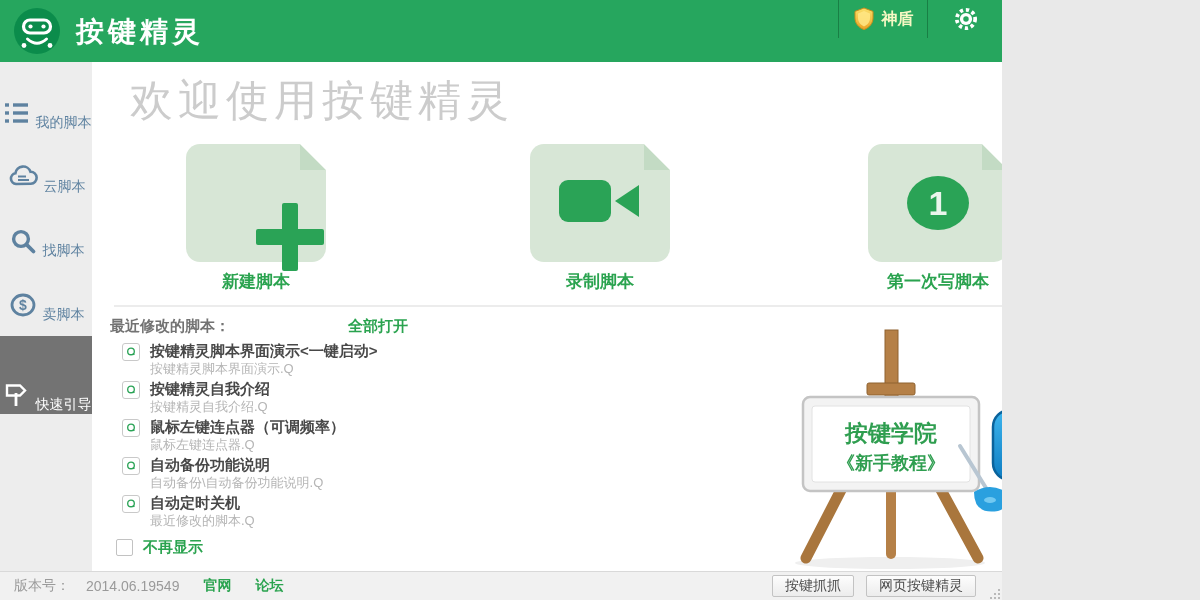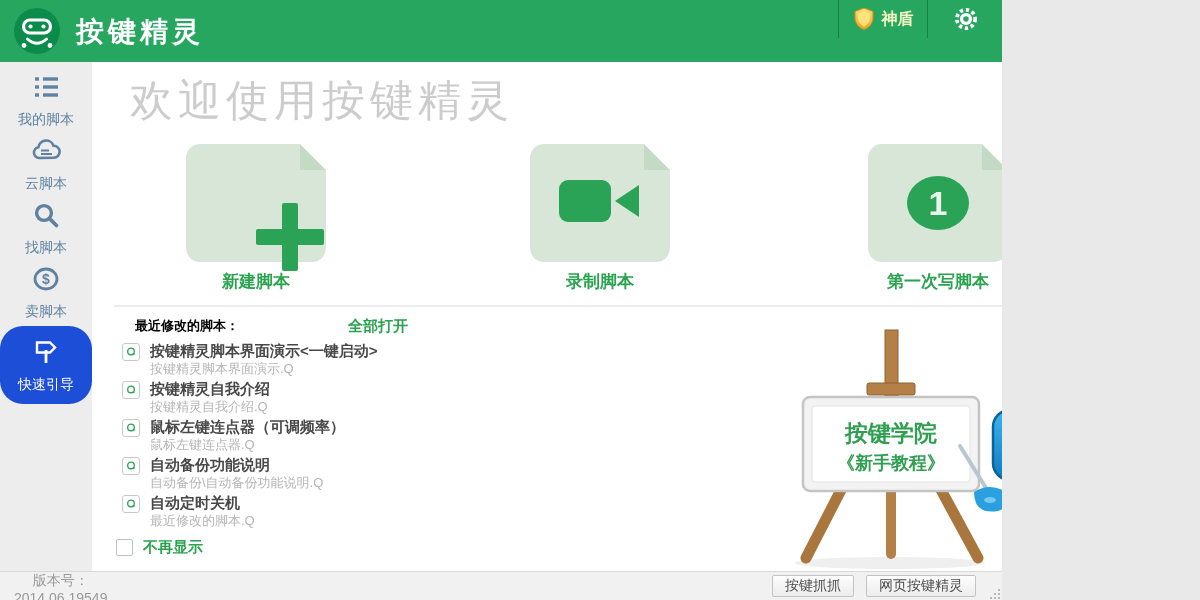--- a/index.html
+++ b/index.html
@@ -11,25 +11,25 @@
   .logo{position:absolute;left:13px;top:7px;width:48px;height:48px;}
   .app-title{position:absolute;left:76px;top:13px;color:#fff;font-size:28px;font-weight:bold;letter-spacing:4px;}
   .shield-badge{position:absolute;left:838px;top:0;width:88px;height:38px;display:flex;align-items:center;justify-content:center;gap:7px;
                 border-left:1px solid rgba(10,80,40,.45);border-right:1px solid rgba(10,80,40,.45);cursor:pointer;}
   .shield-badge span{color:#f6f8c4;font-size:16px;font-weight:bold;}
   .tb-btn{position:absolute;top:4px;width:36px;height:30px;display:flex;align-items:center;justify-content:center;cursor:pointer;}
   .tb-gear{left:948px;} .tb-box{left:1016px;} .tb-min{left:1064px;} .tb-max{left:1108px;} .tb-close{left:1148px;}
 
   
   .sidebar{position:absolute;left:0;top:62px;width:92px;bottom:28px;background:#ededed;}
-  .side-item{height:64px;display:flex;flex-direction:column;align-items:center;justify-content:center;gap:5px;
+  .side-item{height:64px;display:flex;flex-direction:row;align-items:flex-end;justify-content:center;gap:5px;
              color:#5e82a0;cursor:pointer;}
   .side-item:first-child{margin-top:6px;}
   .side-label{font-size:14px;}
-  .side-item.active{background:#1d4ed8;color:#fff;height:78px;position:relative;margin-top:2px;border-radius:23px;}
+  .side-item.active{background:#737373;color:#fff;height:78px;position:relative;margin-top:12px;}
   .side-item.active::after{content:"";position:absolute;right:-9px;top:50%;margin-top:-9px;
              border-left:9px solid #2fae63;border-top:9px solid transparent;border-bottom:9px solid transparent;}
 
   
   .main{position:absolute;left:92px;top:62px;right:0;bottom:28px;background:#fff;}
   .welcome-title{position:absolute;left:38px;top:10px;font-size:43px;font-weight:300;color:#cccccc;letter-spacing:5px;}
 
   .card{position:absolute;top:82px;width:140px;height:118px;background:#d7e6d6;border-radius:14px;cursor:pointer;}
   .card::before{content:"";position:absolute;top:0;right:0;border-bottom:26px solid #c3dbc4;border-right:26px solid transparent;}
   .card::after{content:"";position:absolute;top:0;right:0;border-top:26px solid #ffffff;border-left:26px solid transparent;}
@@ -39,38 +39,38 @@
   .plus-icon i{position:absolute;background:#2aa356;border-radius:2px;}
   .plus-icon i.h{left:0;top:26px;width:68px;height:16px;}
   .plus-icon i.v{left:26px;top:0;width:16px;height:68px;}
   .one-badge{width:62px;height:54px;background:#2aa356;border-radius:50%;display:flex;align-items:center;justify-content:center;
              color:#eaf5ec;font-size:34px;font-weight:bold;}
   .card-label{position:absolute;top:208px;width:140px;text-align:center;color:#2aa34f;font-size:17px;font-weight:bold;cursor:pointer;}
   .cl-1{left:94px;} .cl-2{left:438px;} .cl-3{left:776px;}
 
   .separator{position:absolute;left:22px;top:243px;width:1076px;height:2px;background:#ececec;}
 
-  .recent-header{position:absolute;left:43px;top:255px;font-size:13px;font-weight:bold;color:#000000;}
+  .recent-header{position:absolute;left:18px;top:255px;font-size:15px;font-weight:bold;color:#737373;}
   .open-all{position:absolute;left:256px;top:255px;font-size:15px;font-weight:bold;color:#2aa34f;cursor:pointer;}
 
   .recent-item{position:absolute;left:30px;width:560px;height:38px;cursor:pointer;}
   .q-badge{position:absolute;left:0;top:1px;width:16px;height:16px;background:#fff;border:1px solid #c9c9c9;border-radius:3px;
            display:flex;align-items:center;justify-content:center;}
   .item-title{position:absolute;left:28px;top:0;font-size:15px;font-weight:bold;color:#484848;white-space:nowrap;}
   .item-file{position:absolute;left:28px;top:18px;font-size:13px;color:#b5b5b5;white-space:nowrap;}
 
   .dontshow-row{position:absolute;left:24px;top:476px;display:flex;align-items:center;gap:10px;}
   .checkbox{width:15px;height:15px;background:#fff;border:1px solid #c2c2c2;border-radius:2px;cursor:pointer;}
   .dontshow-label{color:#2aa34f;font-size:15px;font-weight:bold;}
 
   .mascot{position:absolute;left:698px;top:258px;width:410px;height:250px;}
 
   
   .statusbar{position:absolute;left:0;right:0;bottom:0;height:28px;background:#f1f1f1;border-top:1px solid #d9d9d9;}
-  .version-area{position:absolute;left:14px;top:0;height:28px;display:flex;align-items:center;gap:0;font-size:14px;color:#9a9a9a;flex-direction:column;}
+  .version-area{position:absolute;left:14px;top:0;height:28px;display:flex;align-items:center;gap:16px;font-size:14px;color:#9a9a9a;}
   .sb-link{color:#2aa34f;font-weight:bold;cursor:pointer;margin-left:8px;}
   .sb-btn{position:absolute;top:3px;height:20px;padding:0 12px;display:flex;align-items:center;font-size:14px;color:#4d4d4d;
           background:linear-gradient(#fdfdfd,#ececec);border:1px solid #c3c3c3;border-radius:2px;cursor:pointer;}
   .sb-btn-grab{right:148px;} .sb-btn-web{right:26px;}
   .grip{position:absolute;right:6px;bottom:5px;width:2px;height:2px;background:#b9b9b9;
         box-shadow:-4px 4px 0 #b9b9b9,0 4px 0 #b9b9b9,4px 4px 0 #b9b9b9,4px 0 0 #b9b9b9,4px -4px 0 #b9b9b9;}
 </style>
 </head>
 <body>
 

